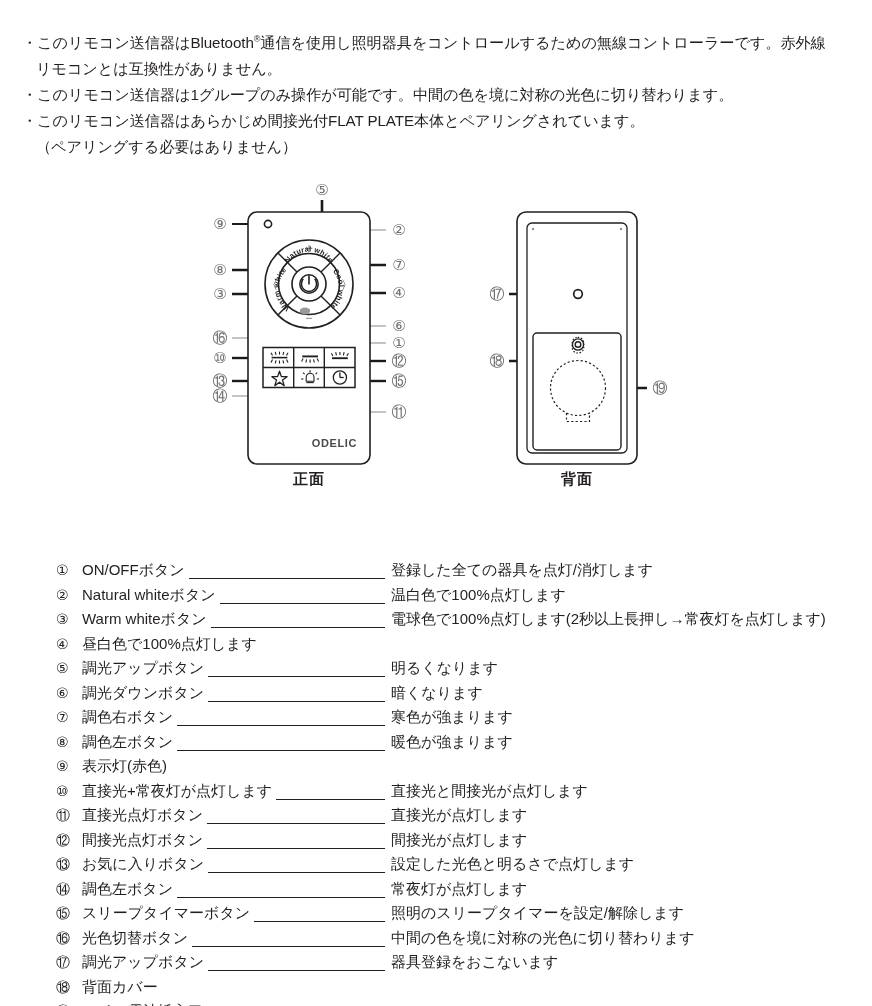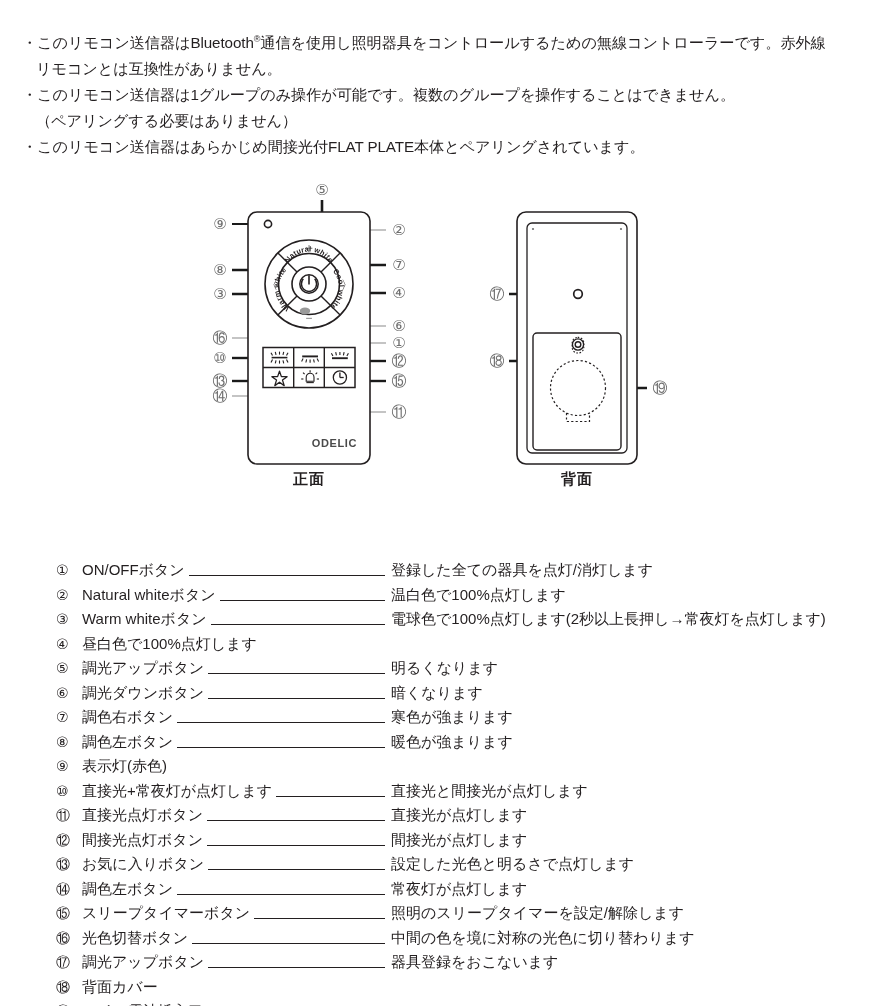--- a/index.html
+++ b/index.html
@@ -64,46 +64,46 @@
   }
   .lg-lead.none{ border-bottom:none; }
   .lg-desc{
     flex:0 0 auto;
     width:500px;
     text-align:left;
   }
   .lg-termwrap{
     flex:0 0 309px;
     display:flex;
-    align-items:flex-start;
+    align-items:center;
   }
 
   
   svg{ display:block; }
 </style>
 </head>
 <body>
 
 <div class="page">
 
   <div class="notes">
     <div class="note-line">
       <span>・</span><span>このリモコン送信器はBluetooth</span><span class="sup-r">®</span><span>通信を使用し照明器具をコントロールするための無線コントローラーです。赤外線</span>
     </div>
     <div class="note-line indent">
       <span>リモコンとは互換性がありません。</span>
     </div>
     <div class="note-line">
-      <span>・</span><span>このリモコン送信器は1グループのみ操作が可能です。複数のグループを操作することはできません。</span>
+      <span>・</span><span>このリモコン送信器は1グループのみ操作が可能です。中間の色を境に対称の光色に切り替わります。</span>
+    </div>
+    <div class="note-line">
+      <span>・</span><span>このリモコン送信器はあらかじめ間接光付FLAT PLATE本体とペアリングされています。</span>
     </div>
     <div class="note-line indent">
       <span>（ペアリングする必要はありません）</span>
-    </div>
-    <div class="note-line">
-      <span>・</span><span>このリモコン送信器はあらかじめ間接光付FLAT PLATE本体とペアリングされています。</span>
     </div>
   </div>
 
   <svg class="figures" width="872" height="320" viewBox="0 175 872 320">
 
     <g stroke="#1a1a1a" fill="none">
       <line x1="232" y1="224" x2="268" y2="224" stroke-width="2.2"></line>
       <line x1="232" y1="270" x2="288" y2="270" stroke-width="2.4"></line>
       <line x1="232" y1="294" x2="292" y2="294" stroke-width="2.4"></line>
       <line x1="232" y1="358" x2="263" y2="358" stroke-width="2.4"></line>

